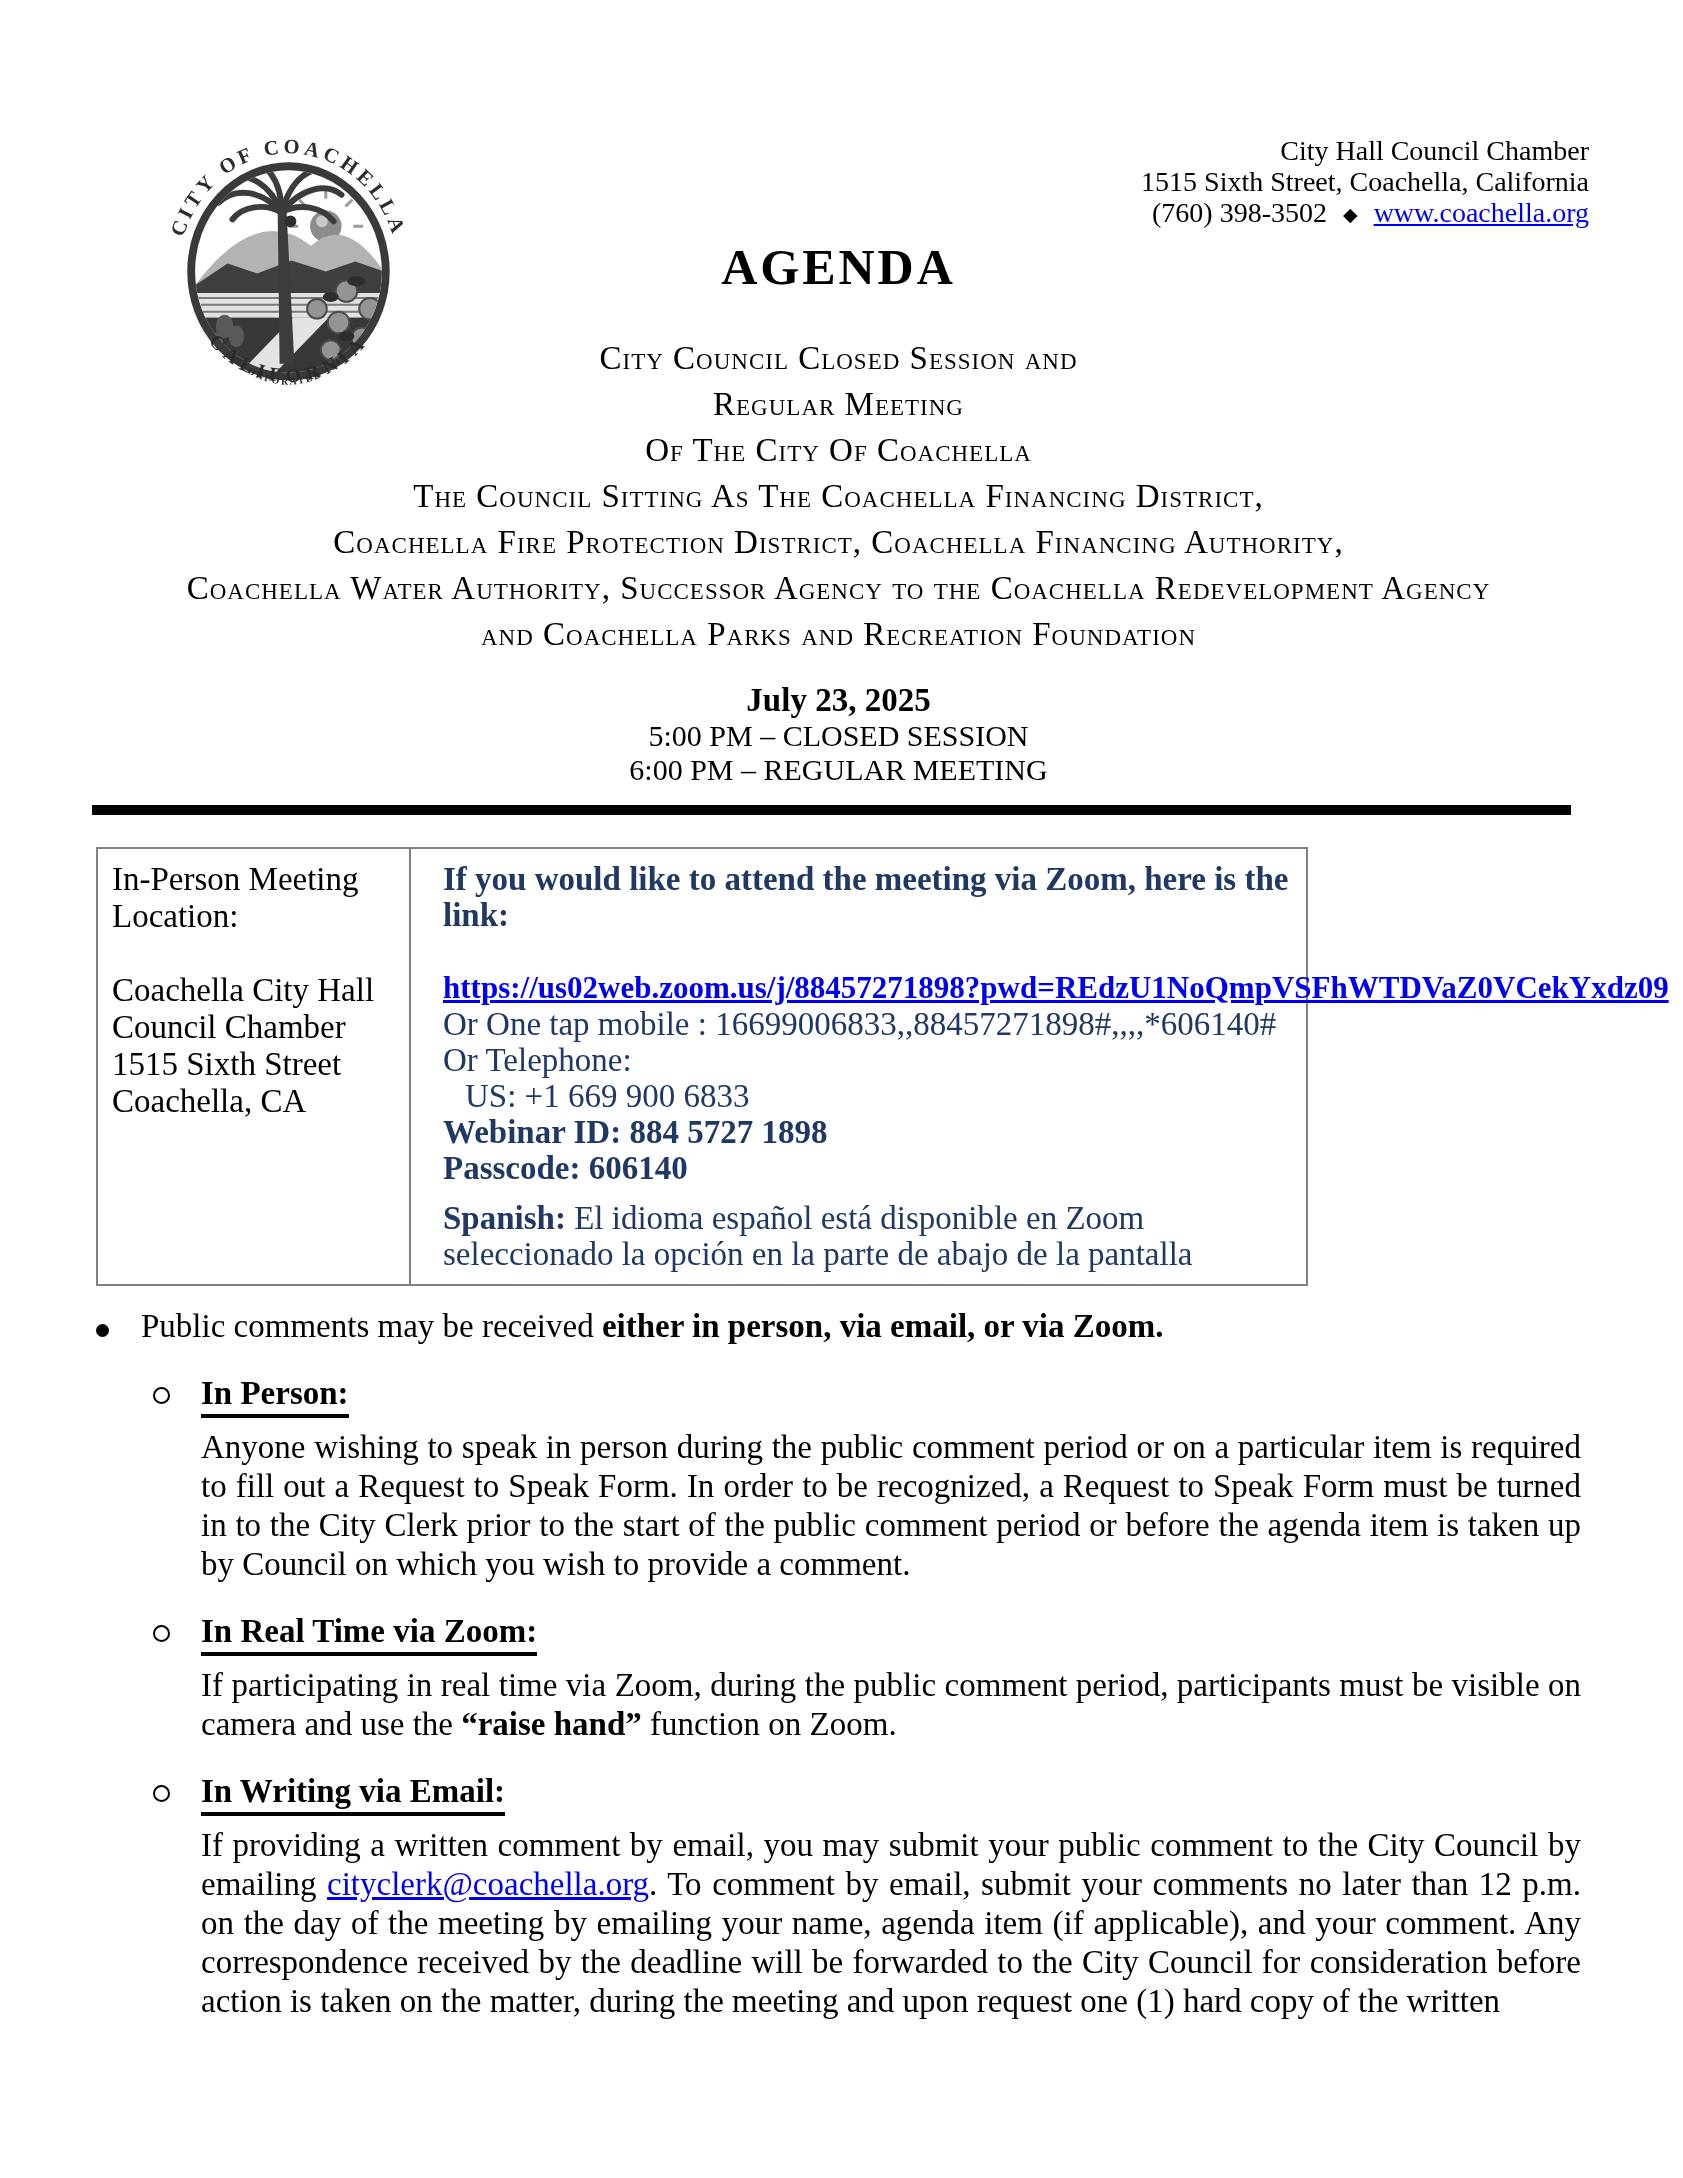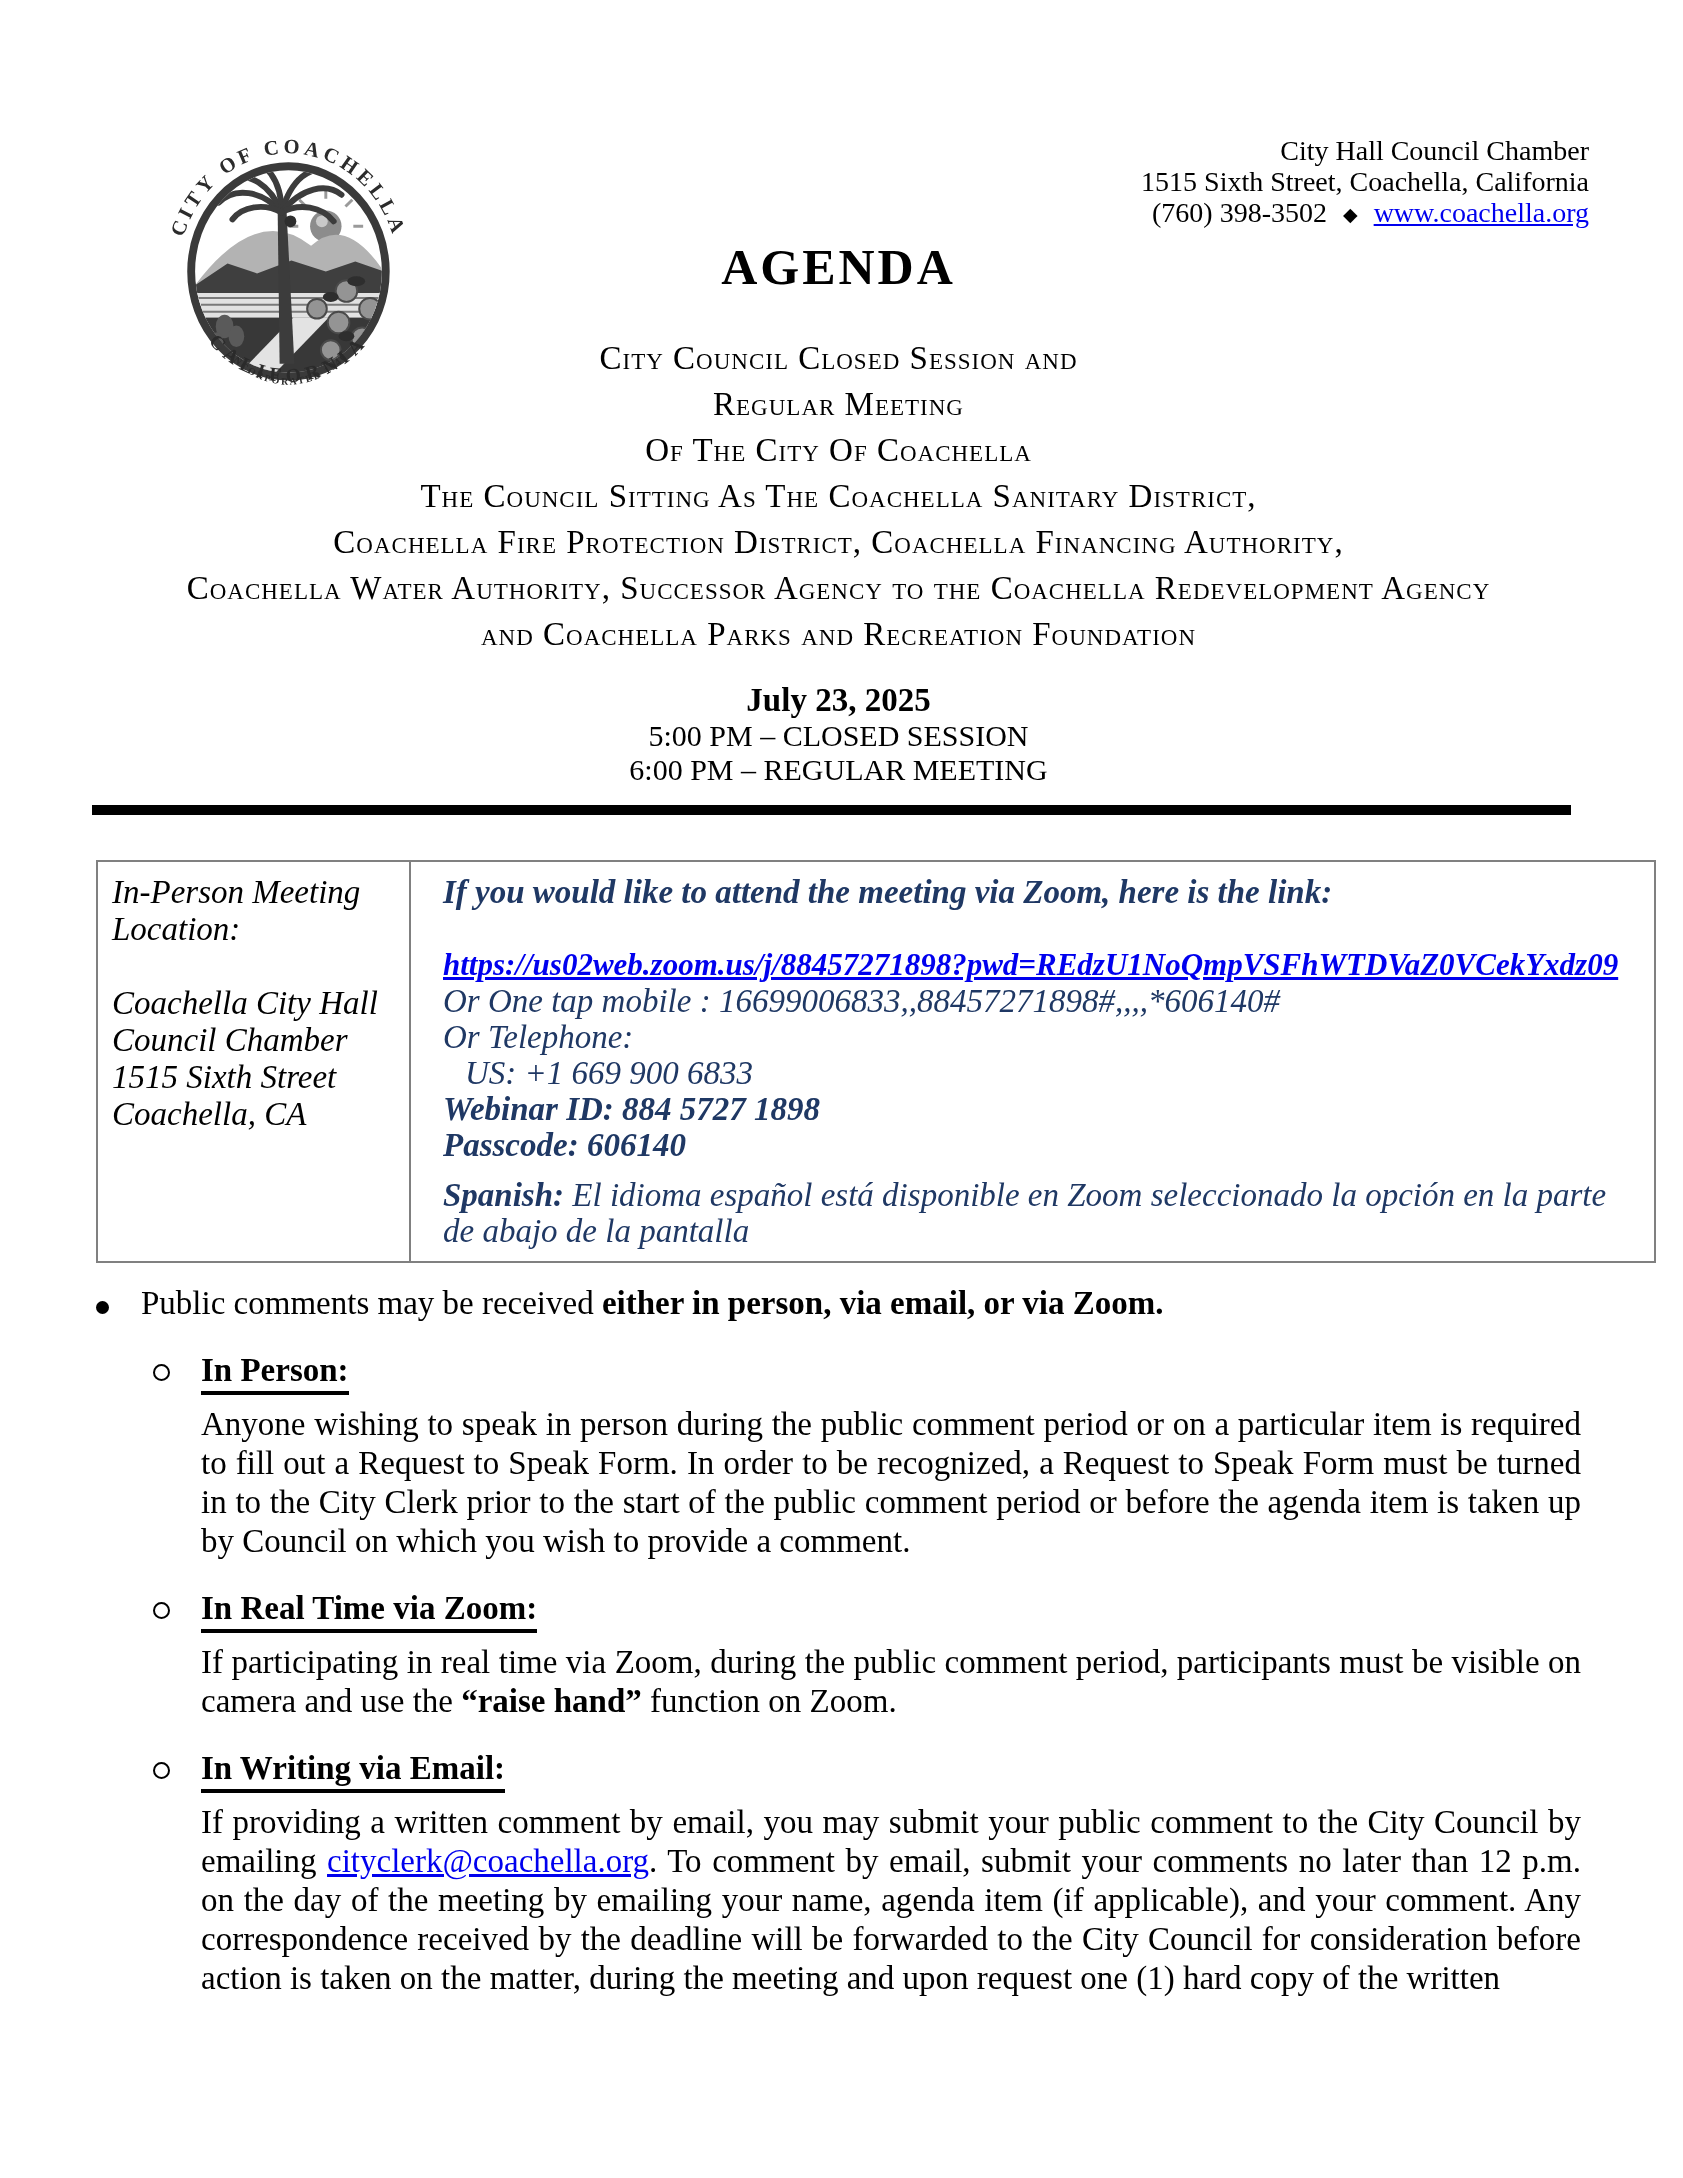--- a/index.html
+++ b/index.html
@@ -26,22 +26,22 @@
                  font-variant-caps:small-caps; font-size:33px; letter-spacing:1px; }
   .title-line { line-height:46px; }
 
   .date-block { margin-top:24px; text-align:center; }
   .date-line { font-size:33px; font-weight:bold; line-height:38px; }
   .time-line { font-size:30px; line-height:34px; }
 
   .rule { margin:18px 0 0 -4px; width:1479px; height:10px; background:#000; }
 
   
-  .info-table { margin-top:45px; border-collapse:collapse; table-layout:fixed;
-                width:1560px; height:396px;font-style:italic; }
+  .info-table { margin-top:32px; border-collapse:collapse; table-layout:fixed;
+                width:1212px; height:396px; }
   .info-table td { border:2px solid #808080; vertical-align:top; }
   td.loc { width:289px; padding:12px 8px 12px 14px; font-size:33px; line-height:37px; }
   td.zoominfo { padding:12px 14px 12px 32px; font-size:33px; line-height:36px; color:#1f3864; }
   .loc-spacer { height:37px; }
   .z-spacer { height:36px; }
   .z-spacer2 { height:14px; }
   .nowrap { white-space:nowrap; }
   .bold { font-weight:bold; }
   .zoom-link { display:inline-block; font-size:31px; font-weight:bold; color:#0000ee;
                text-decoration:underline; white-space:nowrap; cursor:pointer; }
@@ -167,21 +167,21 @@
     </div>
   </div>
 
   <div class="content">
     <h1 class="agenda">AGENDA</h1>
 
     <div class="title-lines">
       <div class="title-line">City Council Closed Session and</div>
       <div class="title-line">Regular Meeting</div>
       <div class="title-line">Of The City Of Coachella</div>
-      <div class="title-line">The Council Sitting As The Coachella Sanitary District,</div>
+      <div class="title-line">The Council Sitting As The Coachella Financing District,</div>
       <div class="title-line">Coachella Fire Protection District, Coachella Financing Authority,</div>
       <div class="title-line">Coachella Water Authority, Successor Agency to the Coachella Redevelopment Agency</div>
       <div class="title-line">and Coachella Parks and Recreation Foundation</div>
     </div>
 
     <div class="date-block">
       <div class="date-line">July 23, 2025</div>
       <div class="time-line">5:00 PM – CLOSED SESSION</div>
       <div class="time-line">6:00 PM – REGULAR MEETING</div>
     </div>

